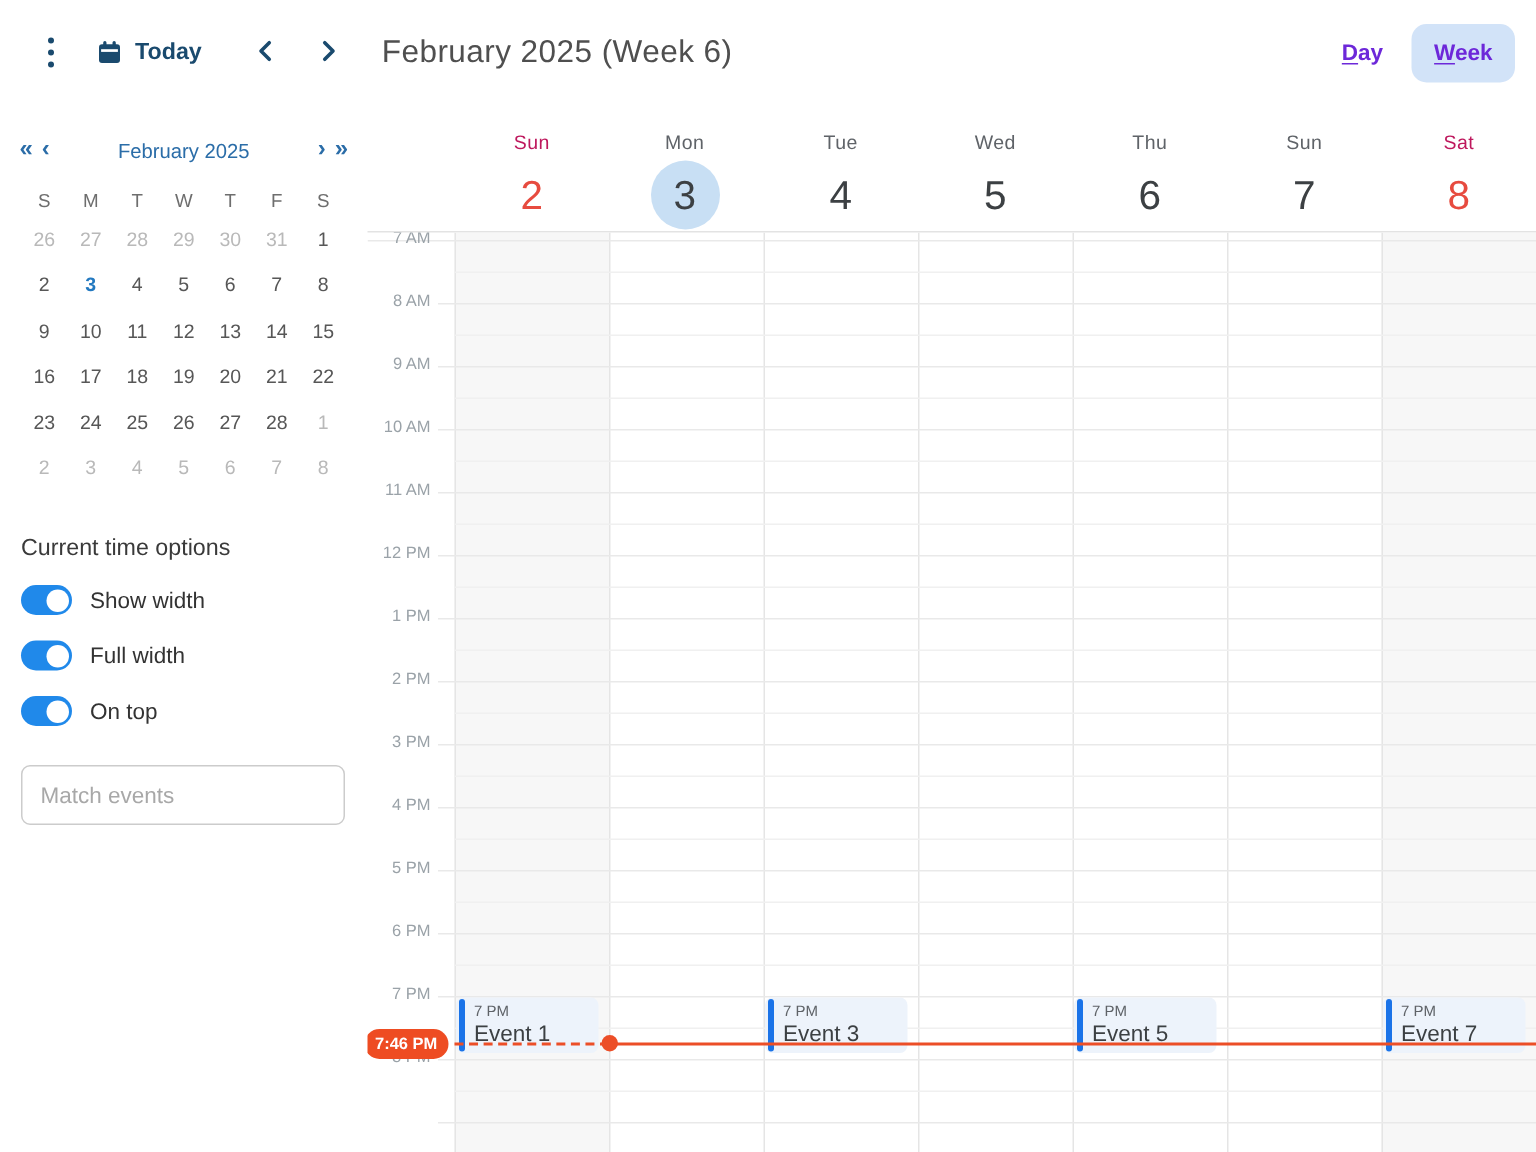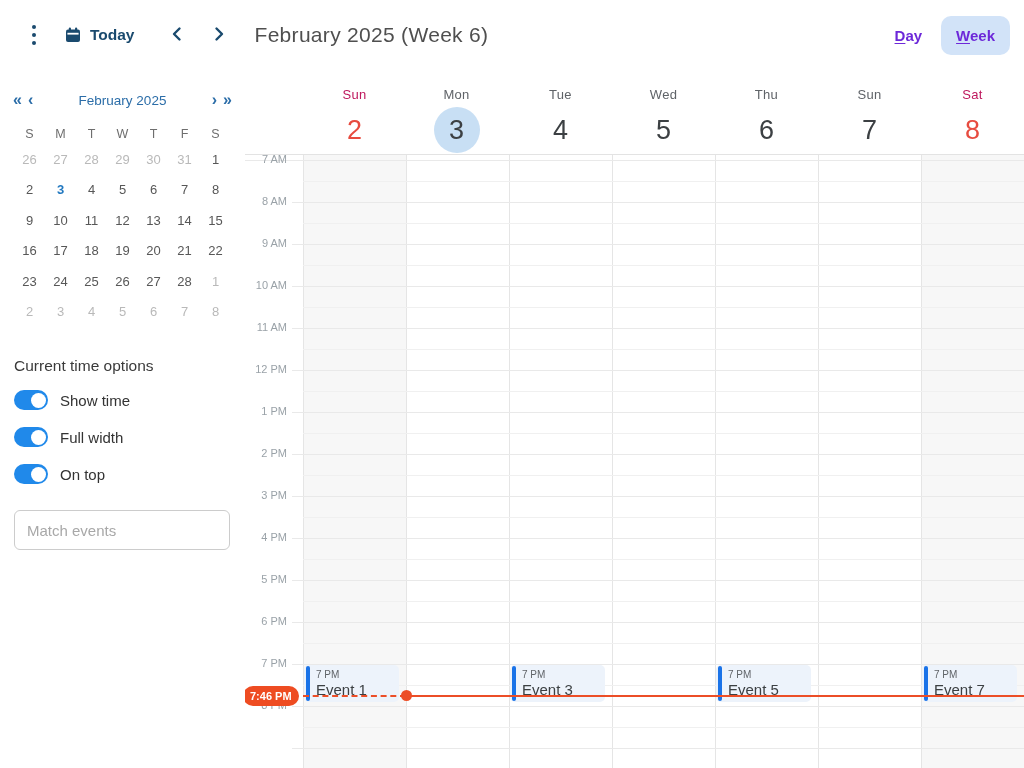--- a/index.html
+++ b/index.html
@@ -165,21 +165,21 @@
           <span class="mini-day muted">8</span>
         </div>
     </div>
     <div>
       <div class="opt-heading">Current time options</div>
       <div id="toggles">
           <div class="toggle-row">
             <span class="switch on">
               <span class="knob"></span>
             </span>
-            <span class="toggle-label">Show time</span>
+            <span class="toggle-label">Show width</span>
           </div>
           <div class="toggle-row">
             <span class="switch on">
               <span class="knob"></span>
             </span>
             <span class="toggle-label">Full width</span>
           </div>
           <div class="toggle-row">
             <span class="switch on">
               <span class="knob"></span>

